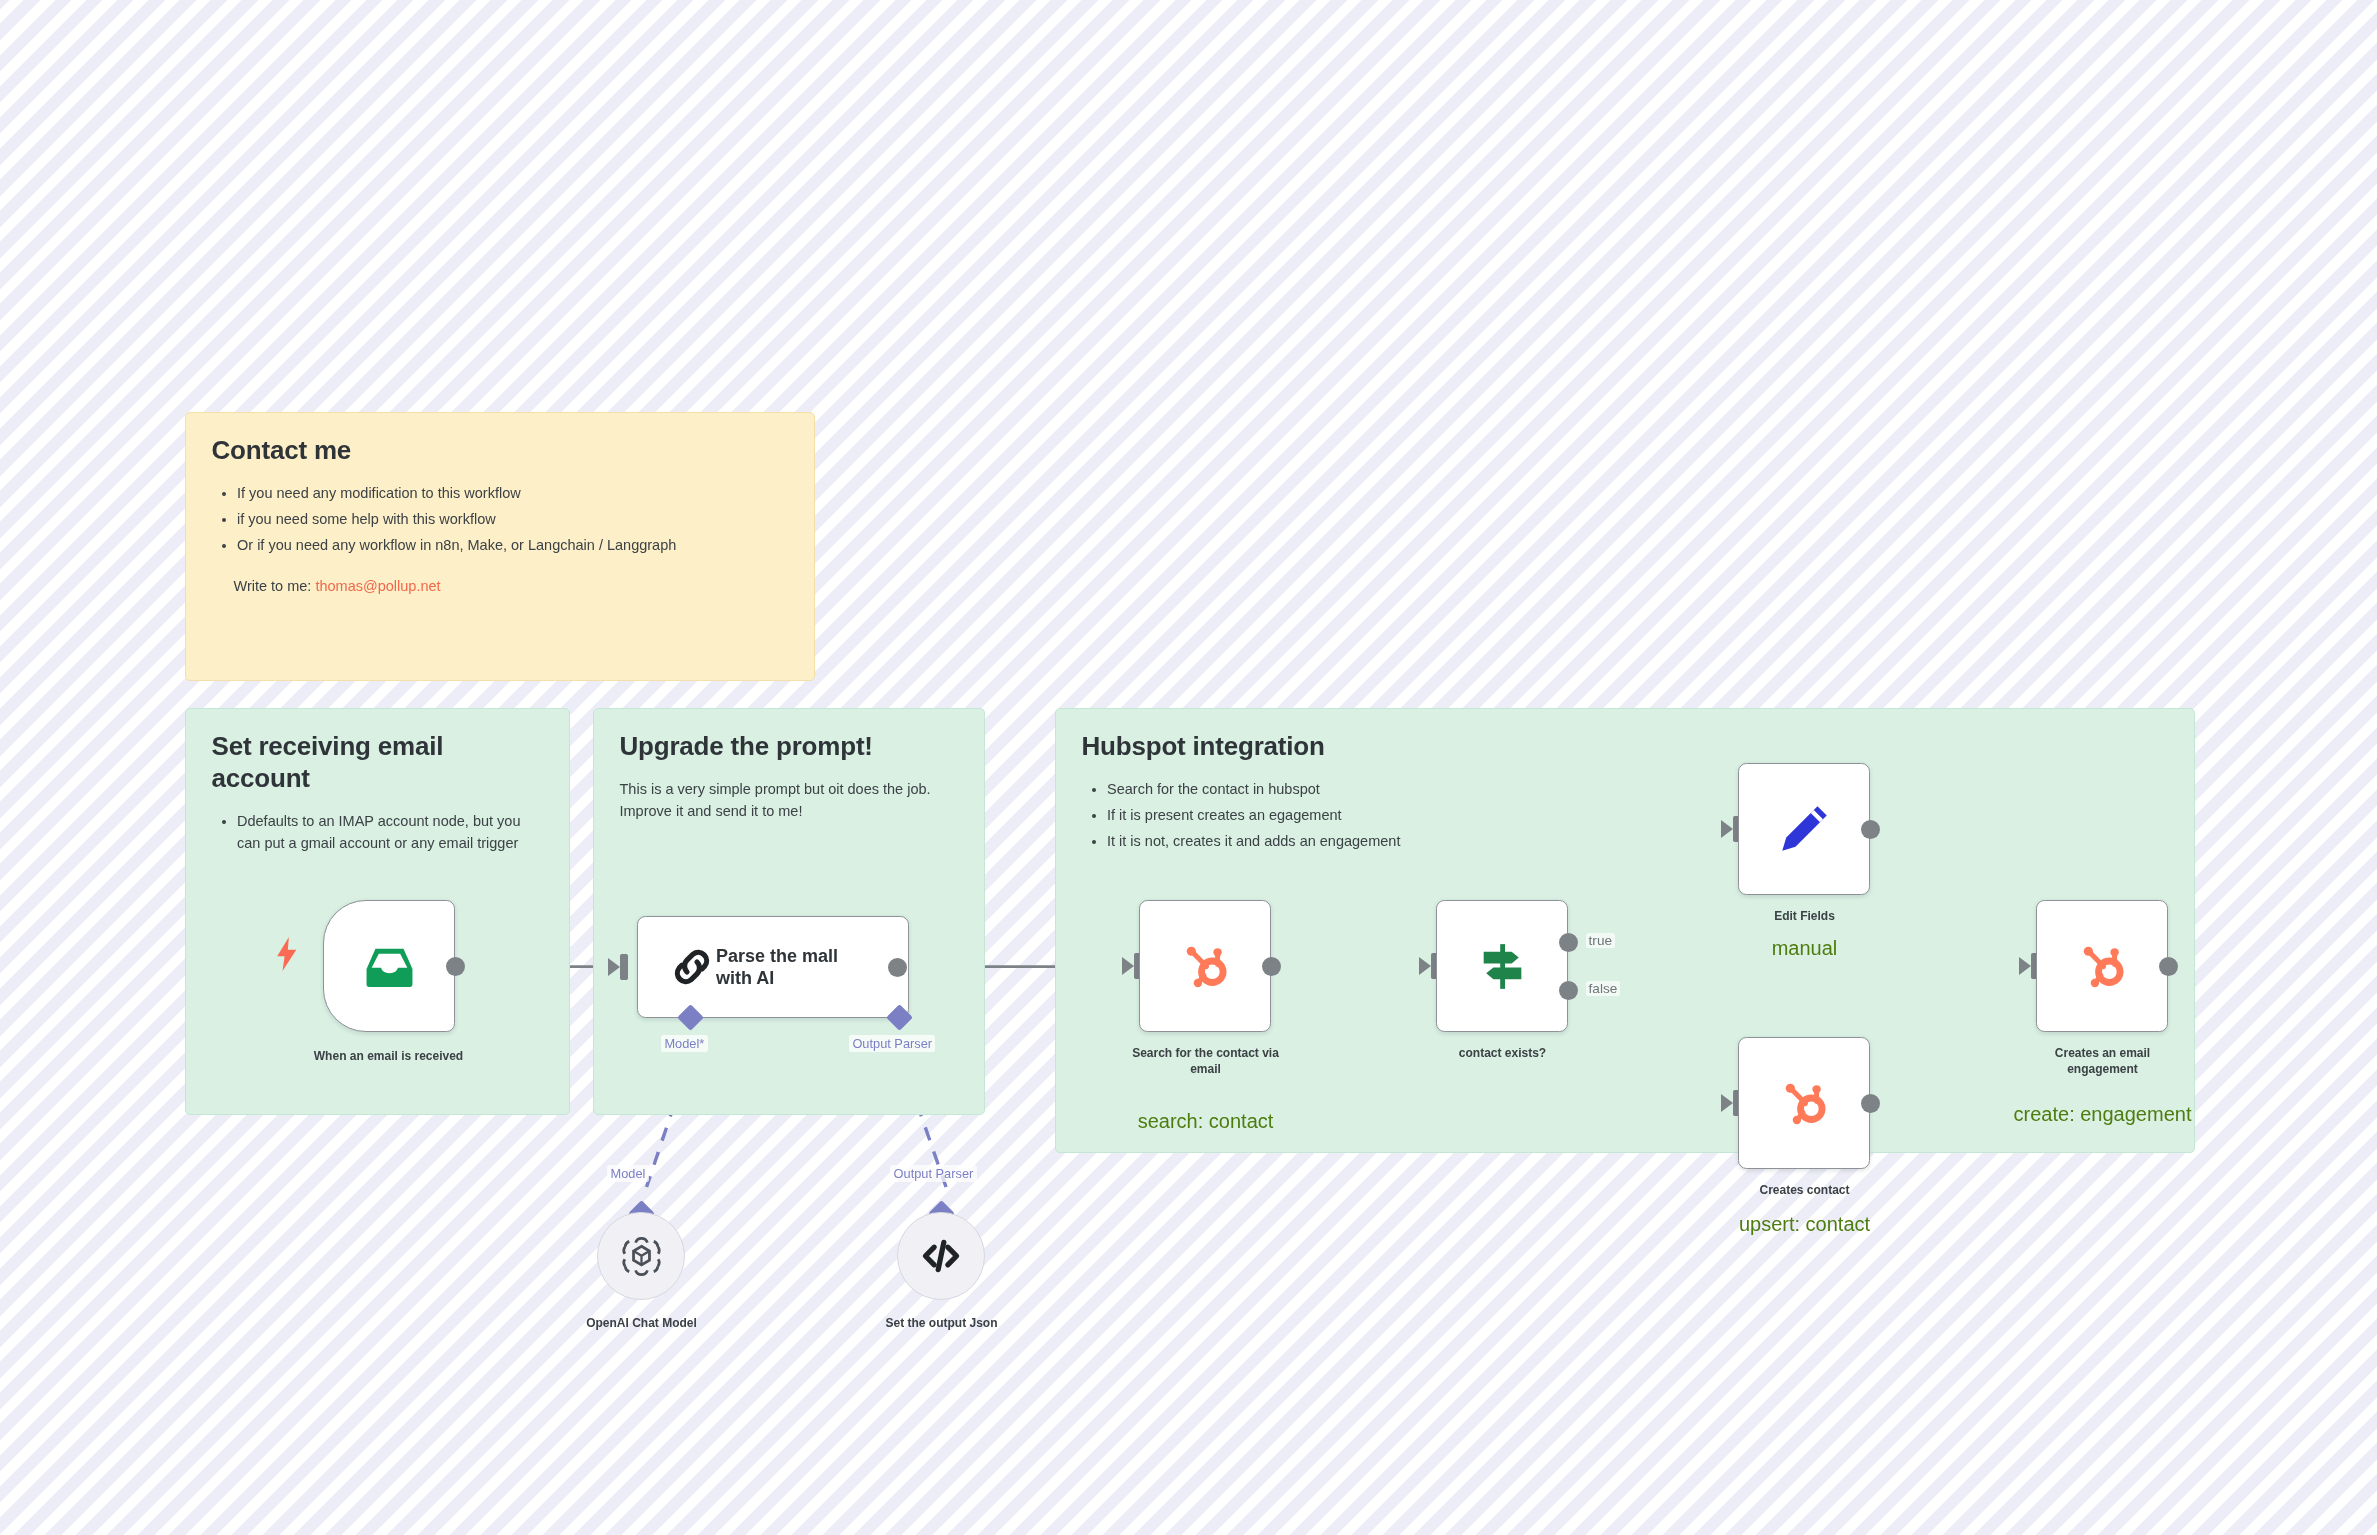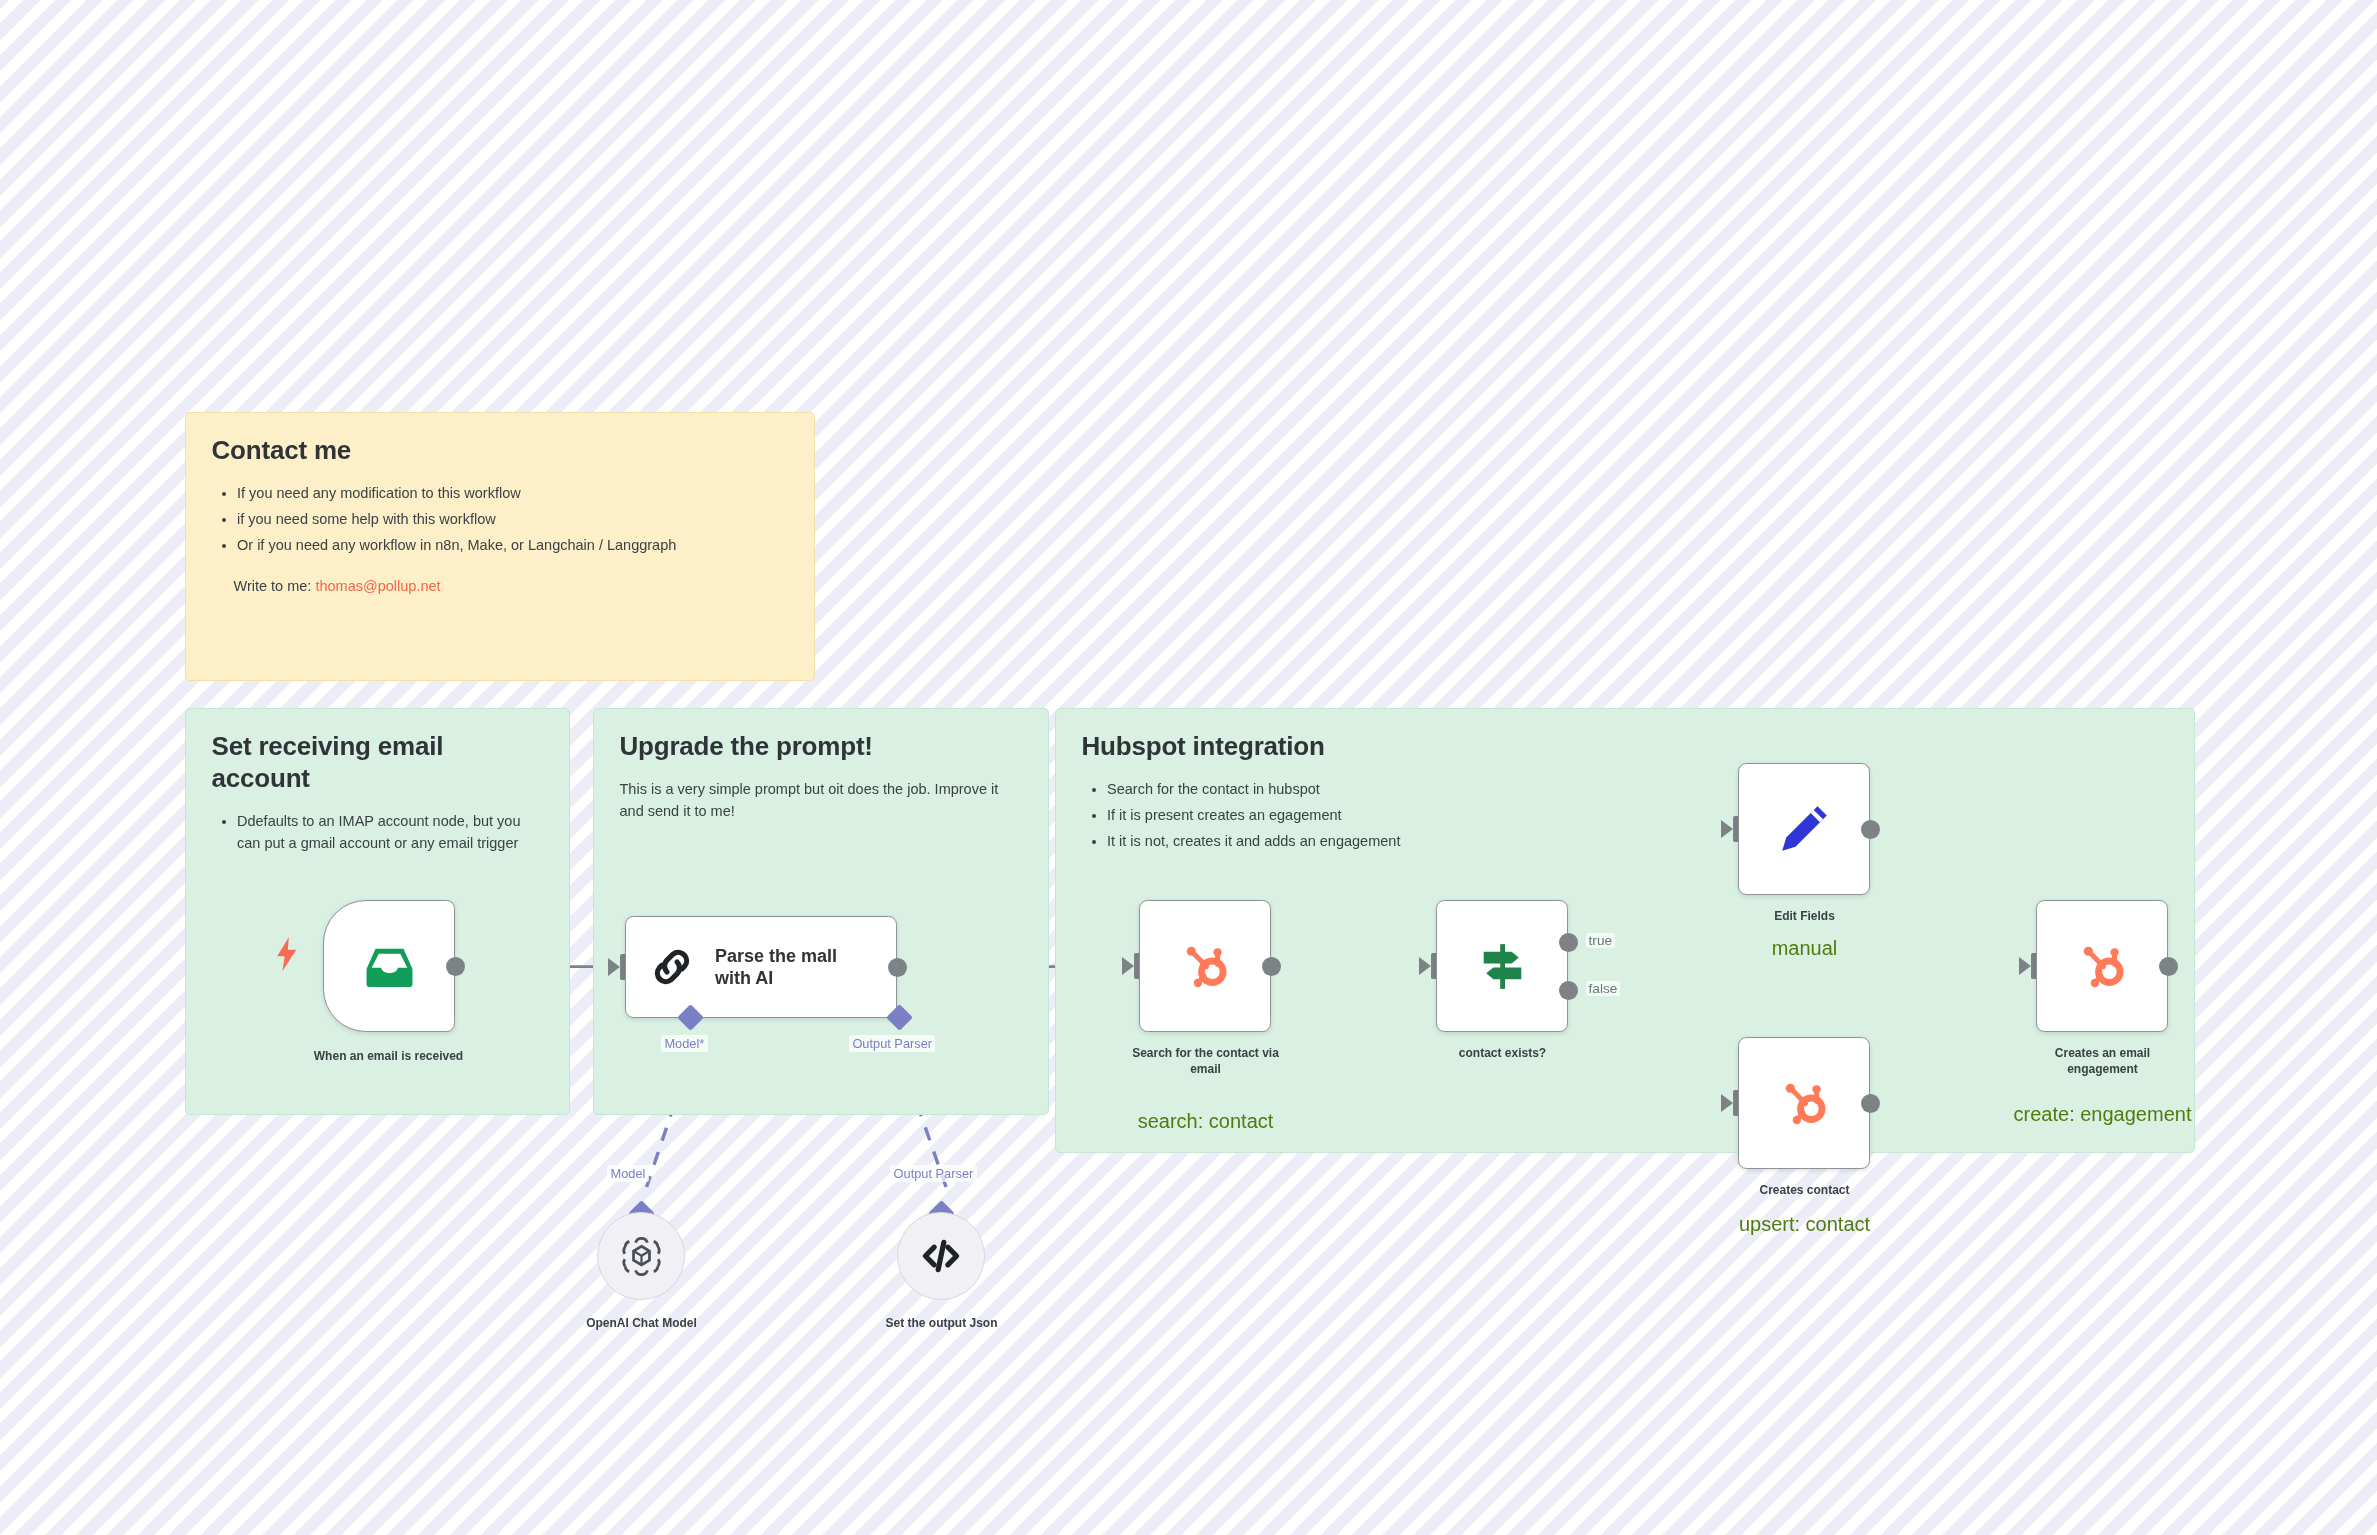--- a/index.html
+++ b/index.html
@@ -40,21 +40,21 @@
   .nbox{
     position:absolute;width:132px;height:132px;left:0;top:0;
     background:#ffffff;border:1.7px solid #8e9196;border-radius:8.5px;
     box-sizing:border-box;
     display:flex;align-items:center;justify-content:center;
     box-shadow:0 1.7px 4.3px rgba(40,50,60,0.13);
   }
   .nbox.trigger{
     border-radius:43px 8.5px 8.5px 43px;
   }
-  .nbox.wide{width:272px;height:102px;justify-content:flex-start;padding-left:22px;gap:19px;border-radius:8.5px;}
+  .nbox.wide{width:272px;height:102px;justify-content:flex-start;padding-left:30px;border-radius:8.5px;margin-left:12px;}
   .nbox.wide .wlabel{
     font-size:18px;font-weight:bold;color:#2f3438;line-height:1.25;max-width:153px;
   }
   .ncircle{
     position:absolute;width:88px;height:88px;left:0;top:0;
     background:#f1f1f5;border:0.9px solid #d6d7e0;border-radius:50%;
     display:flex;align-items:center;justify-content:center;
     box-sizing:border-box;
   }
   .nlabel{
@@ -120,21 +120,21 @@
     <p class="writeto"><span>Write to me: </span><a href="#">thomas@pollup.net</a></p>
   </div>
 
   <div class="note note-green" style="left:185px;top:708px;width:385px;height:407px;padding:22px 25.5px;">
     <h1 style="max-width:323px;">Set receiving email account</h1>
     <ul>
       <li>Ddefaults to an IMAP account node, but you can put a gmail account or any email trigger</li>
     </ul>
   </div>
 
-  <div class="note note-green" style="left:593px;top:708px;width:456px;height:407px;padding:22px 25.5px;">
+  <div class="note note-green" style="left:593px;top:708px;width:392px;height:407px;padding:22px 25.5px;">
     <h1>Upgrade the prompt!</h1>
     <p class="para">This is a very simple prompt but oit does the job. Improve it and send it to me!</p>
   </div>
 
   <div class="note note-green" style="left:1055px;top:708px;width:1140px;height:445px;padding:22px 25.5px;">
     <h1>Hubspot integration</h1>
     <ul>
       <li>Search for the contact in hubspot</li>
       <li>If it is present creates an egagement</li>
       <li>It it is not, creates it and adds an engagement</li>

